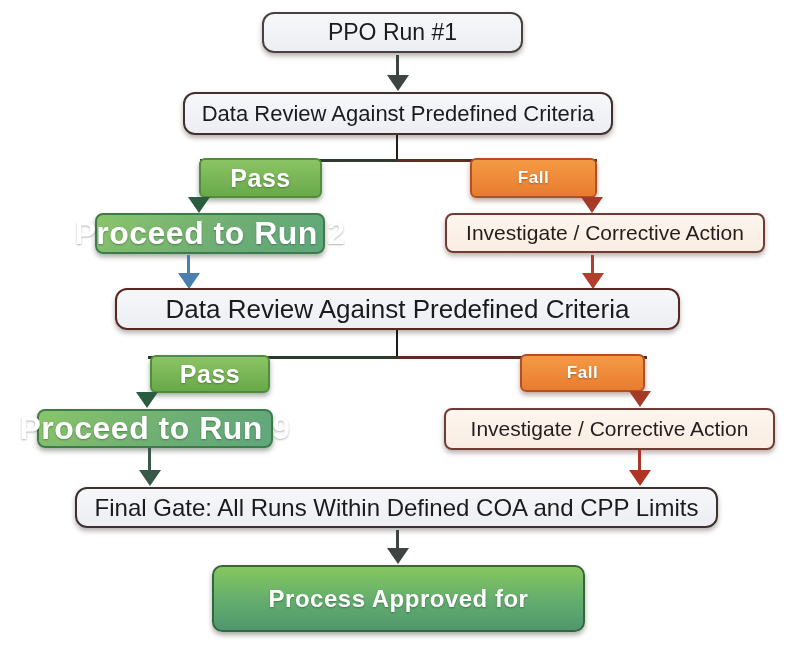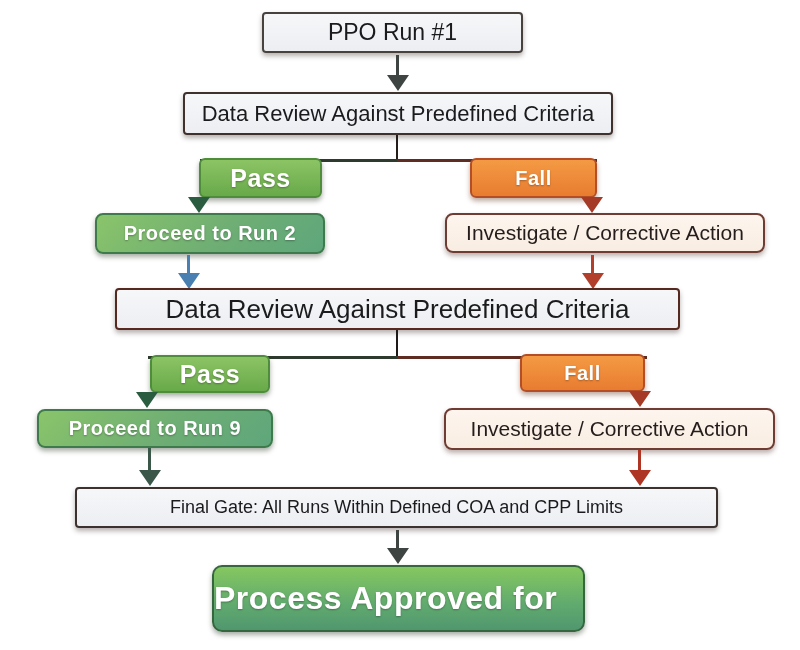--- a/index.html
+++ b/index.html
@@ -7,55 +7,55 @@
     position:relative;width:800px;height:650px;background:#ffffff;overflow:hidden;
     font-family:"Liberation Sans",sans-serif;
   }
   .node{
     position:absolute;display:flex;align-items:center;justify-content:center;
     box-sizing:border-box;white-space:nowrap;text-align:center;
   }
   
   .box-light{
     background:linear-gradient(180deg,#f6f7f9,#eceef2);
-    color:#1b1b1d;border-radius:4px;
+    color:#1b1b1d;border-radius:12px;
     box-shadow:0 3px 5px rgba(45,30,25,0.35);
   }
   .ppo{border:2px solid #48423f;font-size:23px;}
   .dr1{border:2px solid #3f312c;font-size:22px;}
   .dr2{border:2px solid #55291f;font-size:26px;}
-  .gate{border:2px solid #3b322f;font-size:18px;}
+  .gate{border:2px solid #3b322f;font-size:24px;}
   .invest{
     background:linear-gradient(180deg,#fdf5ee,#f9ede2);
     color:#241d1b;border:2px solid #6e3c33;border-radius:8px;font-size:21px;
     box-shadow:0 3px 5px rgba(60,30,20,0.35);
   }
   
   .box-colored{
     color:#ffffff;font-weight:700;letter-spacing:.5px;
     text-shadow:0 1px 2px rgba(0,0,0,0.3);
     box-shadow:0 3px 5px rgba(35,50,30,0.4);
   }
   .pass{
     background:linear-gradient(180deg,#8cc464,#68a94a);
     border:2px solid #4f8c3c;border-radius:6px;font-size:25px;
   }
   .fall{
     background:linear-gradient(180deg,#f49a44,#e87c30);
-    border:2px solid #b34e27;border-radius:6px;font-size:20px;
+    border:2px solid #b34e27;border-radius:6px;font-size:17px;
     box-shadow:0 3px 5px rgba(90,40,15,0.4);
   }
   .proceed{
     background:linear-gradient(135deg,#8ac46a 0%,#6fae74 55%,#5ea67b 100%);
-    border:2px solid #3e7a4b;border-radius:8px;font-size:20px;
+    border:2px solid #3e7a4b;border-radius:8px;font-size:32px;
   }
   .approved{
     background:linear-gradient(180deg,#86c75f 0%,#63ac6e 55%,#50976f 100%);
-    border:2px solid #35663e;border-radius:10px;font-size:32px;
-    flex-direction:row;line-height:31px;justify-content:space-between;
+    border:2px solid #35663e;border-radius:10px;font-size:24px;
+    flex-direction:column;line-height:31px;
   }
   
   .vline,.hline{position:absolute;}
   .ahead{
     position:absolute;width:0;height:0;
     border-left:11px solid transparent;border-right:11px solid transparent;
   }
 </style>
 </head>
 <body>

